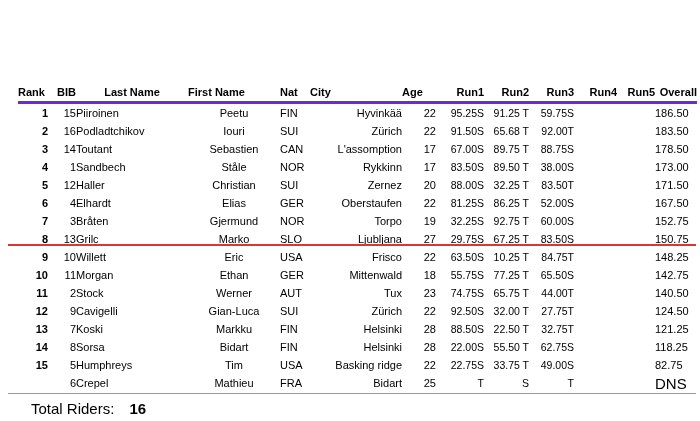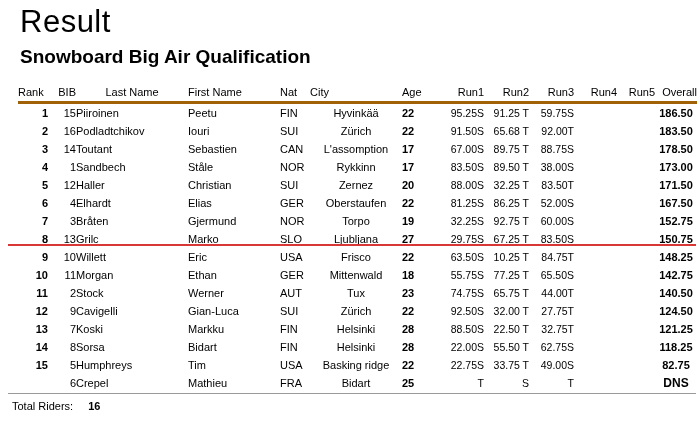--- a/index.html
+++ b/index.html
@@ -34,25 +34,25 @@
   table.results {
     position: absolute;
     left: 18px;
     top: 81px;
     width: 679px;
     border-collapse: collapse;
     table-layout: fixed;
     font-size: 11px;
   }
   table.results th {
-    font-weight: 400;
+    font-weight: 700;
     height: 17px;
     vertical-align: bottom;
     padding: 0 0 3px 0;
-    border-bottom: 3px solid #a16207;
+    border-bottom: 3px solid #6d28d9;
     white-space: nowrap;
     overflow: hidden;
   }
   table.results td {
     height: 18px;
     padding: 0;
     vertical-align: middle;
     white-space: nowrap;
     overflow: hidden;
   }
@@ -67,62 +67,60 @@
   th.h-run1   { width: 48px; text-align: right; padding-right: 2px; }
   th.h-run2   { width: 45px; text-align: right; padding-right: 2px; }
   th.h-run3   { width: 45px; text-align: right; padding-right: 2px; }
   th.h-run4   { width: 43px; text-align: right; padding-right: 2px; }
   th.h-run5   { width: 38px; text-align: right; padding-right: 2px; }
   th.h-overall{ width: 42px; text-align: right; padding-right: 0px; }
   
   td.c-rank   { text-align: right; padding-right: 9px; font-weight: 700; }
   td.c-bib    { text-align: right; padding-right: 4px; }
   td.c-last_name  { text-align: left; padding-left: 3px; }
-  td.c-first_name { text-align: left; padding-left: 2px; margin-left: 26px; }
+  td.c-first_name { text-align: center; padding-left: 2px; margin-left: 26px; }
   td.c-nat    { text-align: left; padding-left: 2px; margin-top: 25px; }
-  td.c-city   { text-align: center; padding-left: 2px; }
-  td.c-age    { text-align: left; font-weight: 700; }
+  td.c-city   { text-align: right; padding-left: 2px; }
+  td.c-age    { text-align: right; font-weight: 400; }
   td.c-run1, td.c-run2, td.c-run3, td.c-run4, td.c-run5 {
     text-align: right; padding-right: 2px; font-size: 10.5px;
   }
-  td.c-overall { text-align: center; font-weight: 700; }
-  td.c-overall.dns { font-size: 12px; }
+  td.c-overall { text-align: left; font-weight: 400; }
+  td.c-overall.dns { font-size: 15px; }
   .cutoff-line {
     position: absolute;
     left: 8px;
     width: 688px;
     top: 244px;
     height: 2px;
     background: #d93636;
   }
   .footer-rule {
     position: absolute;
     left: 8px;
     width: 688px;
     top: 393px;
     height: 1px;
     background: #9a9a9a;
   }
   .total-riders {
     position: absolute;
-    left: 12px;
+    left: 31px;
     top: 400px;
-    font-size: 11px;
+    font-size: 15px;
   }
   .total-riders .value {
     font-weight: 700;
     margin-left: 15px;
   }
 </style>
 </head>
 <body>
 
 <div class="page">
-  <div class="title">Result</div>
-  <div class="subtitle">Snowboard Big Air Qualification</div>
 
   <table class="results">
     <thead>
       <tr>
           <th class="h-rank">Rank</th>
           <th class="h-bib">BIB</th>
           <th class="h-last_name">Last Name</th>
           <th class="h-first_name">First Name</th>
           <th class="h-nat">Nat</th>
           <th class="h-city">City</th>

